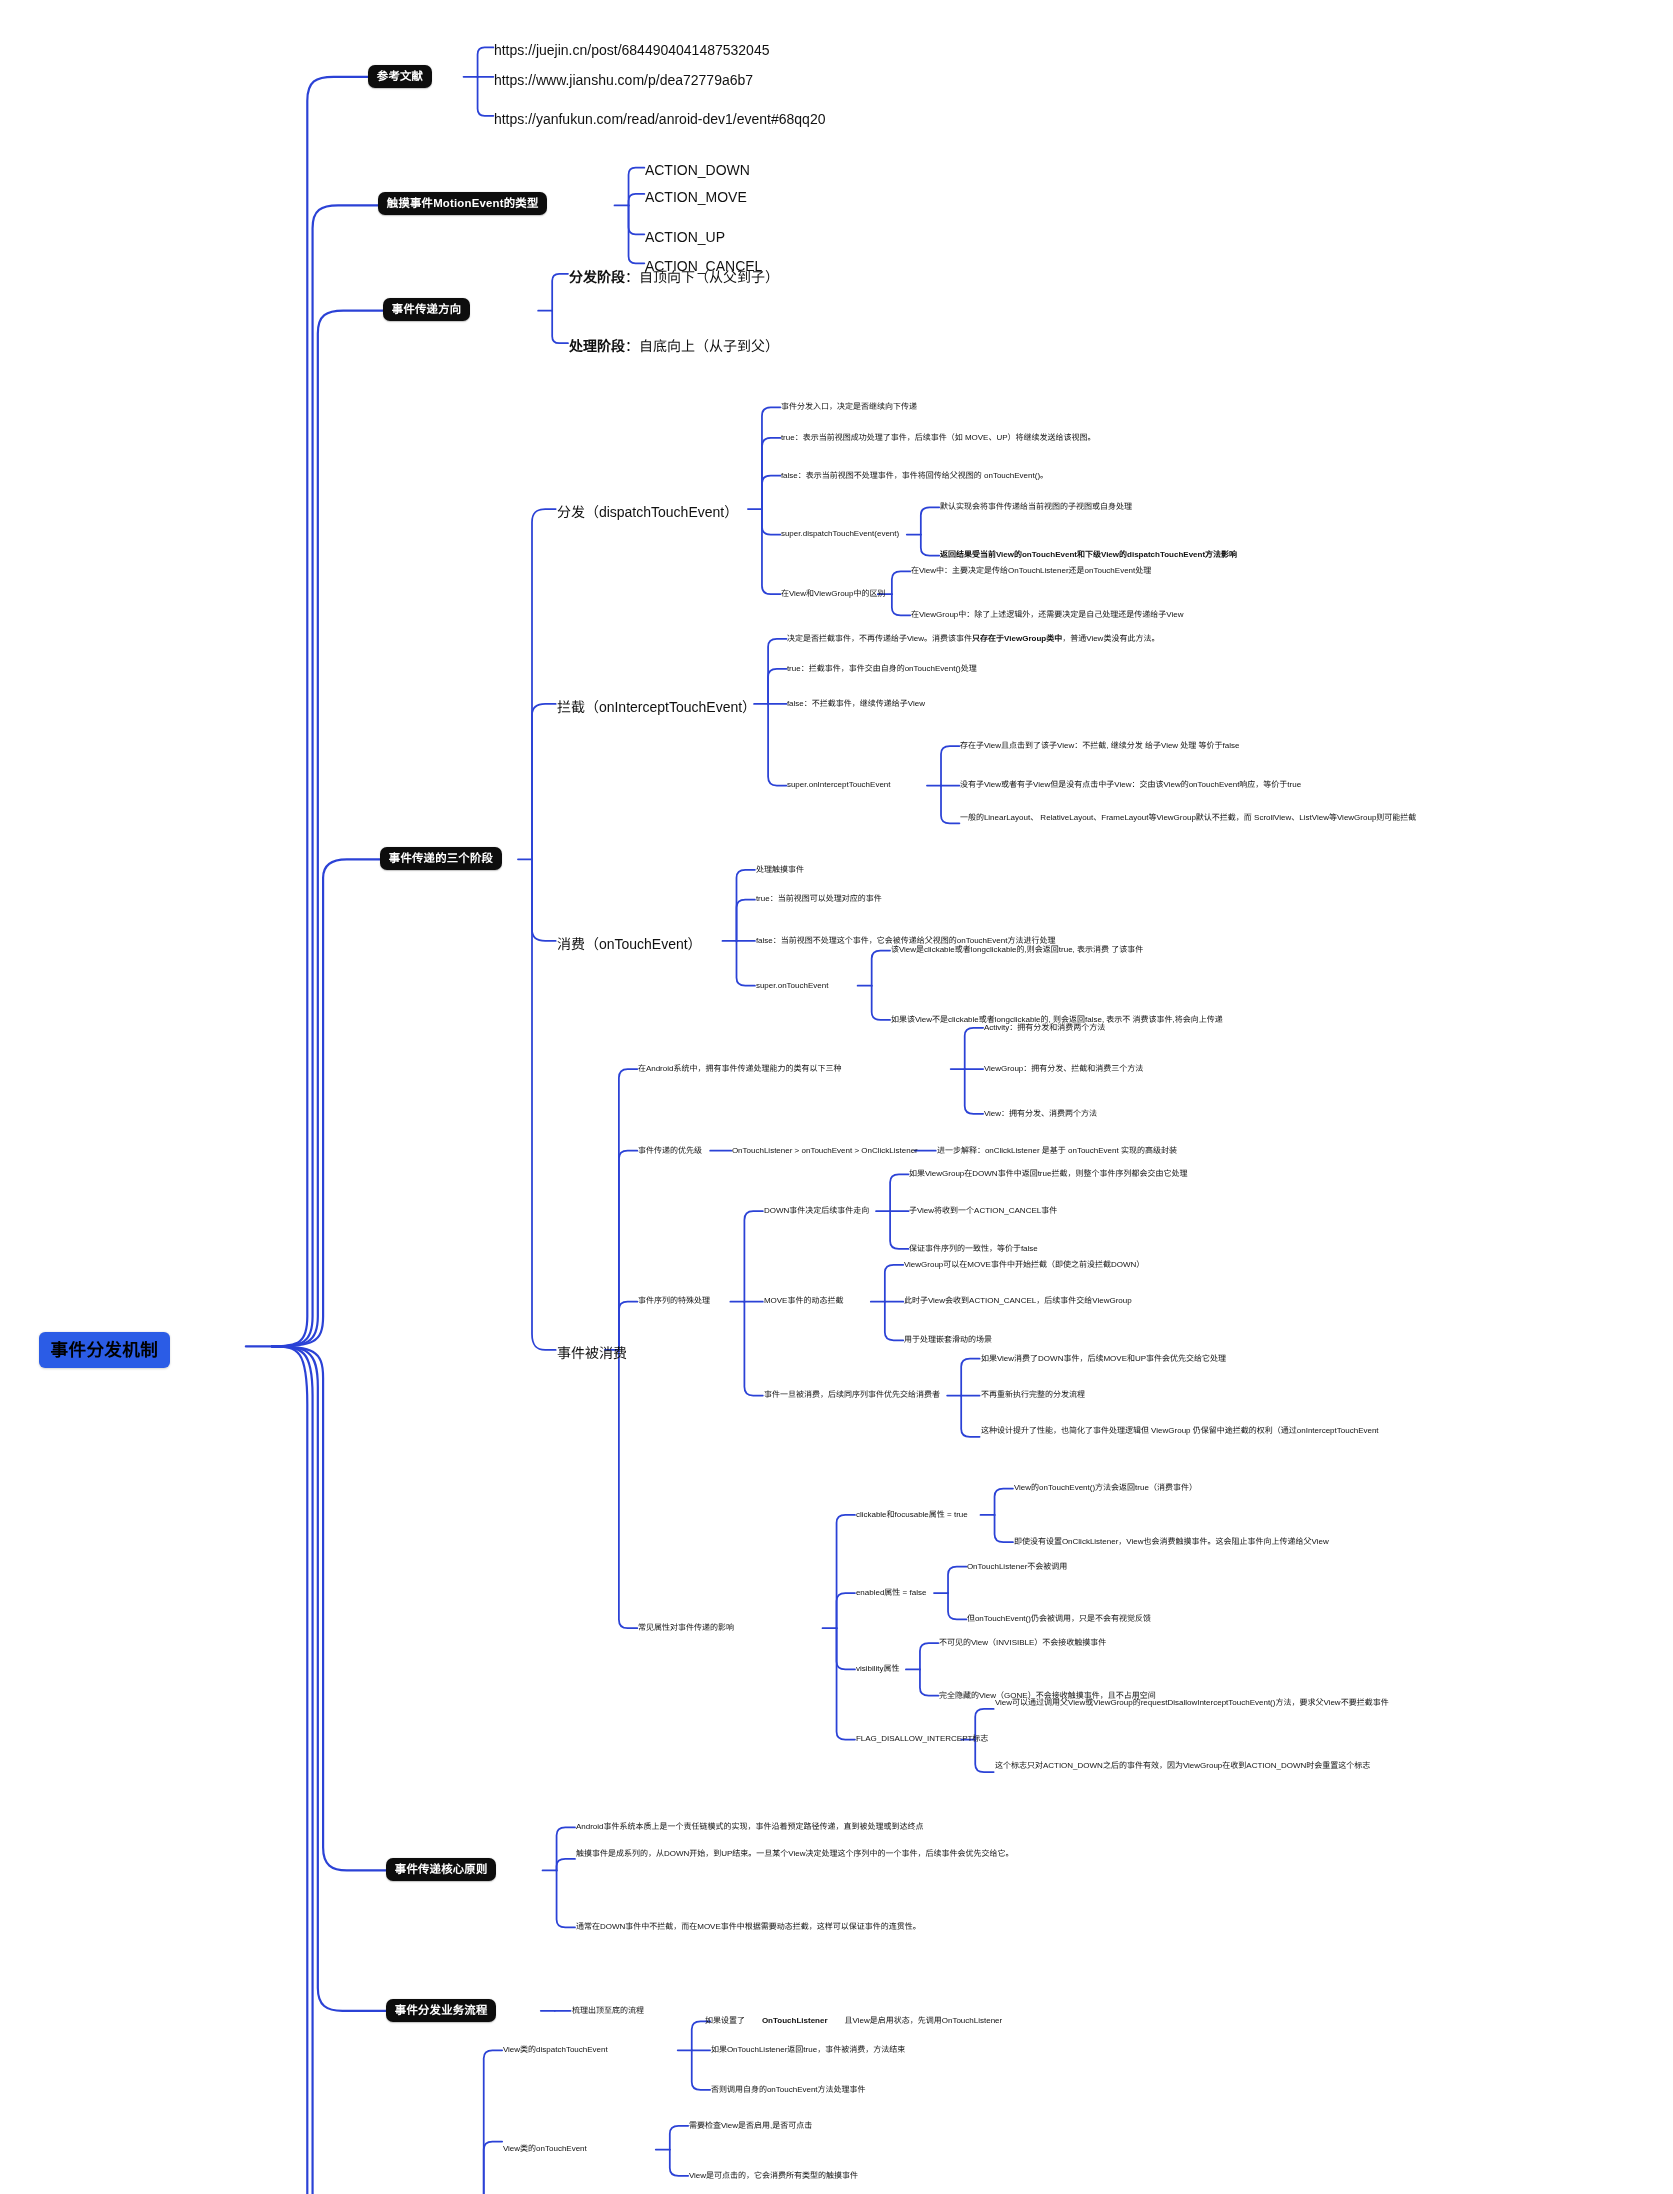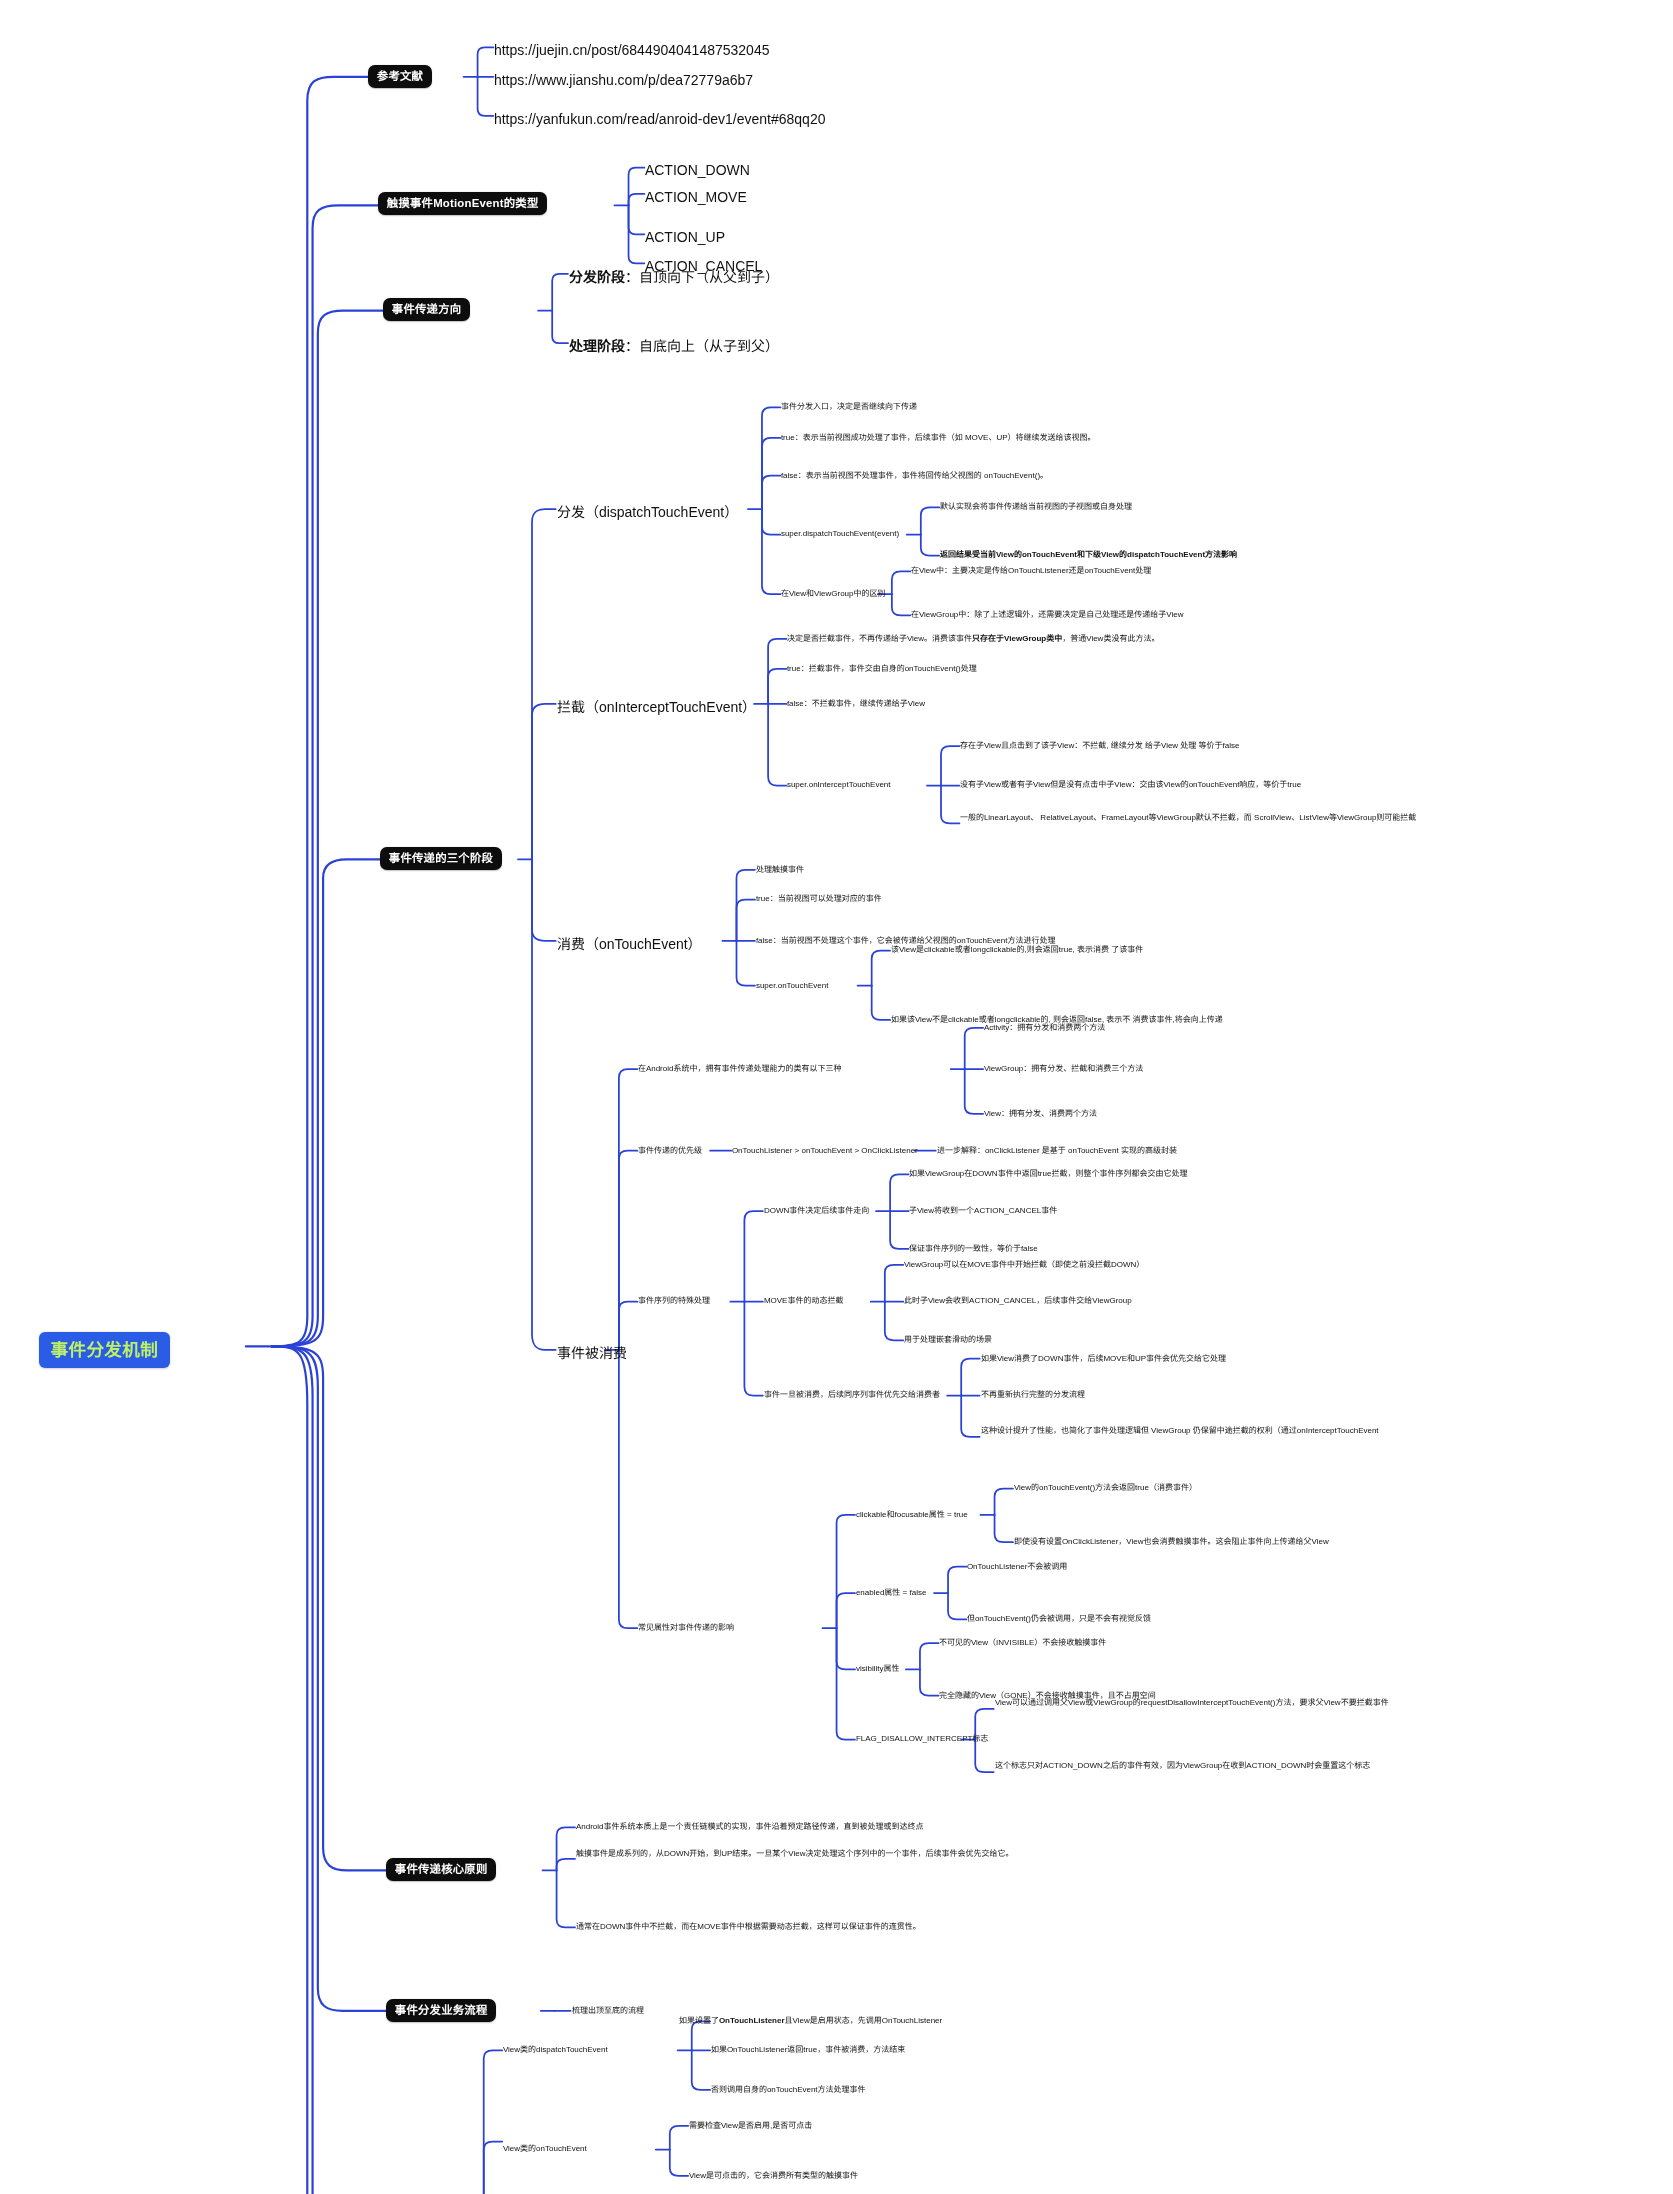--- a/index.html
+++ b/index.html
@@ -25,21 +25,21 @@
   }
   .node {
     position: absolute;
     display: flex;
     align-items: center;
     white-space: pre-wrap;
   }
   
   .root {
     background: #2b5ce6;
-    color: #bef264;
+    color: #000000;
     font-weight: bold;
     border-radius: 6.1px;
     padding: 8px 11.4px;
     font-size: 17.6px;
     letter-spacing: 0.4px;
     line-height: 1.15;
     box-shadow: 0 0.9px 2.2px rgba(0,0,0,0.18);
   }
   
   .main-topic {
@@ -372,21 +372,21 @@
   <div class="node sub s3" style="left:575px; top:1821px; max-width:658px;">Android事件系统本质上是一个责任链模式的实现，事件沿着预定路径传递，直到被处理或到达终点</div>
   <div class="node sub s3" style="left:575px; top:1848px; max-width:658px;">触摸事件是成系列的，从DOWN开始，到UP结束。一旦某个View决定处理这个序列中的一个事件，后续事件会优先交给它。</div>
   <div class="node sub s3" style="left:575px; top:1921px; max-width:658px;">通常在DOWN事件中不拦截，而在MOVE事件中根据需要动态拦截，这样可以保证事件的连贯性。</div>
 
   <div class="node main-topic" style="left:386px; top:1999px;">
     <span>事件分发业务流程</span>
   </div>
   <div class="node sub s3" style="left:571px; top:2005px;">梳理出顶至底的流程</div>
 
   <div class="node sub s3" style="left:502px; top:2044px;">View类的dispatchTouchEvent</div>
-  <div class="node sub s3" style="left:678px; top:2015px; max-width:527px;">
+  <div class="node sub s3" style="left:704px; top:2015px; max-width:527px;gap:17px;">
     <span>如果设置了</span><b>OnTouchListener</b><span>且View是启用状态，先调用OnTouchListener</span>
   </div>
   <div class="node sub s3" style="left:710px; top:2044px; max-width:483px;">如果OnTouchListener返回true，事件被消费，方法结束</div>
   <div class="node sub s3" style="left:710px; top:2084px; max-width:483px;">否则调用自身的onTouchEvent方法处理事件</div>
 
   <div class="node sub s3" style="left:502px; top:2143px;">View类的onTouchEvent</div>
   <div class="node sub s3" style="left:688px; top:2120px; max-width:483px;">需要检查View是否启用,是否可点击</div>
   <div class="node sub s3" style="left:688px; top:2170px; max-width:483px;">View是可点击的，它会消费所有类型的触摸事件</div>
 
 </div>

